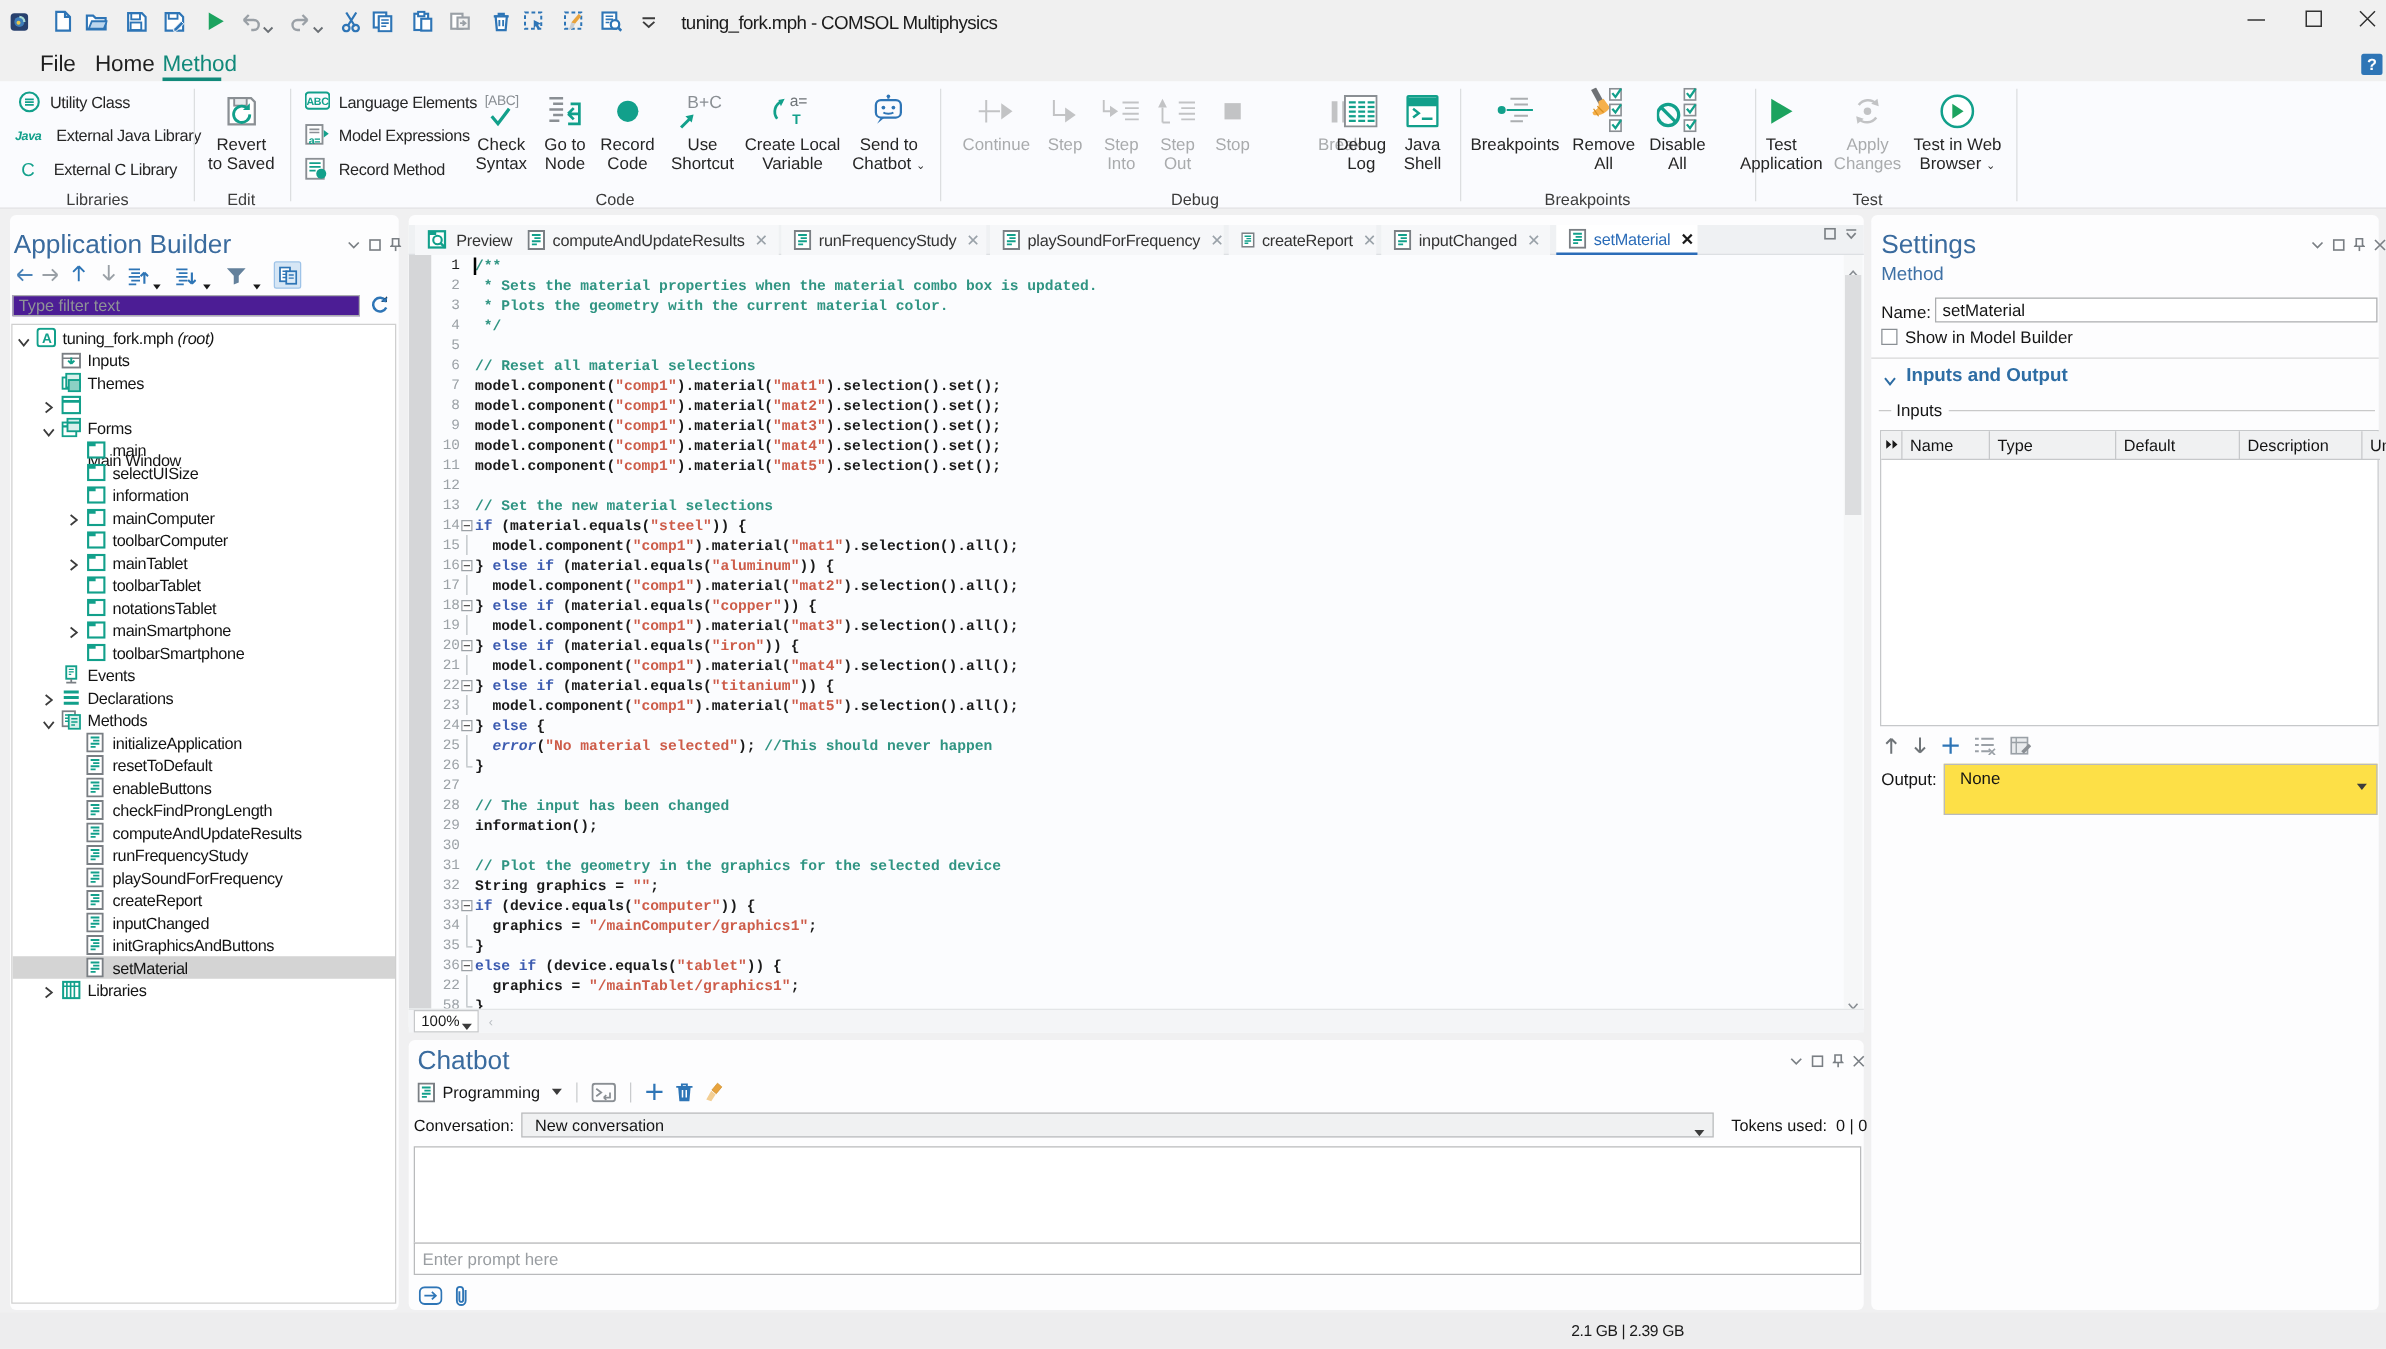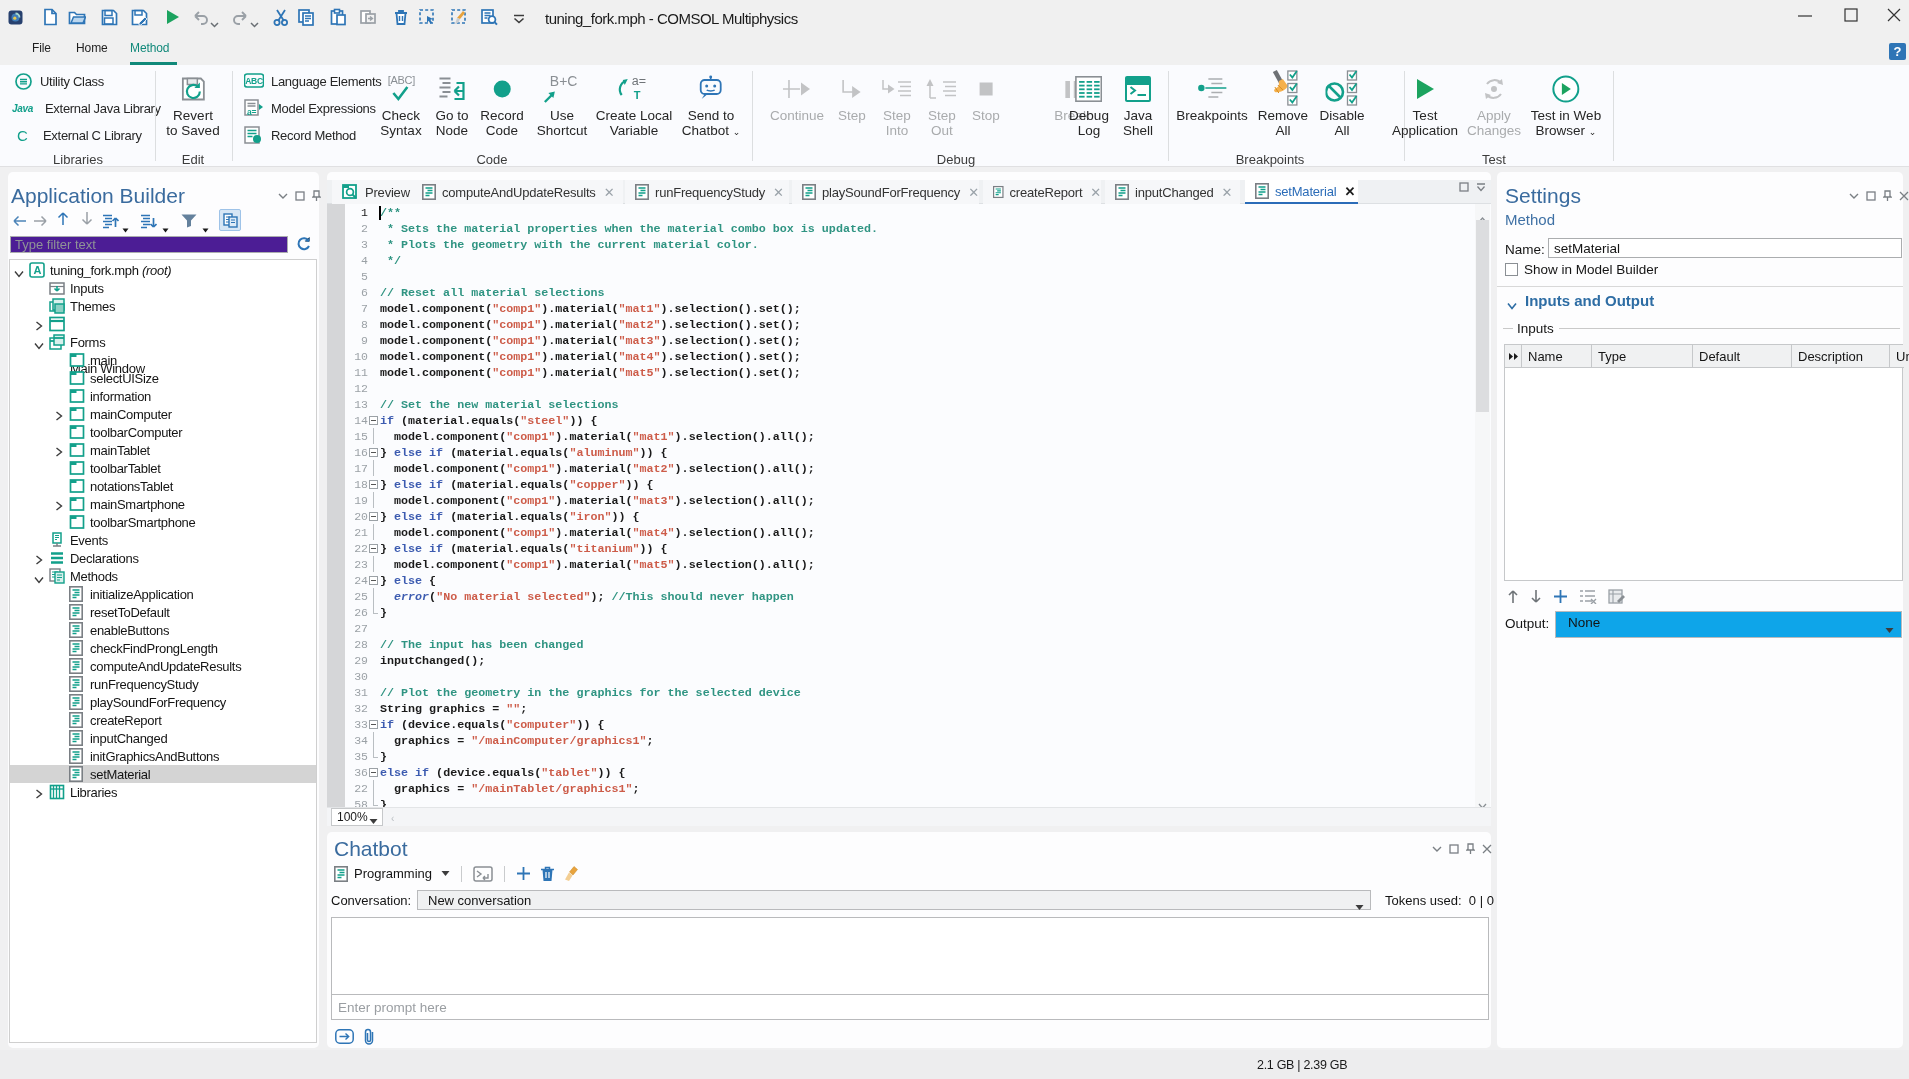--- a/index.html
+++ b/index.html
@@ -1,21 +1,21 @@
 <!DOCTYPE html>
 <html><head><meta charset="utf-8">
 <style>
 *{margin:0;padding:0;box-sizing:border-box;}
 html,body{width:1909px;height:1079px;overflow:hidden;font-family:"Liberation Sans",sans-serif;background:#F0F0F1;}
 .abs{position:absolute;}
 #titlebar{position:absolute;left:0;top:0;width:1909px;height:33px;background:#F0F0F0;}
 #menurow{position:absolute;left:0;top:33px;width:1909px;height:32px;background:#F0F0F0;}
 #ribbon{position:absolute;left:0;top:65px;width:1909px;height:102px;background:#FAFBFE;border-bottom:1px solid #E0E0E2;}
 .panel{position:absolute;background:#FDFDFE;border-radius:5px;}
-.menuitem{position:absolute;top:8px;font-size:12px;letter-spacing:-0.1px;color:#1f1f1f;}
+.menuitem{position:absolute;top:8px;font-size:18px;letter-spacing:-0.1px;color:#1f1f1f;}
 .rglabel{position:absolute;top:87px;font-size:13px;color:#3c3c3c;text-align:center;transform:translateX(-50%);}
 .rsep{position:absolute;top:6px;height:90px;width:1px;background:#DCDEE0;}
 .rbig{position:absolute;top:0;text-align:center;transform:translateX(-50%);}
 .rbig .ric{height:36px;display:flex;align-items:center;justify-content:center;margin-top:6px;}
 .rbig .rlb{font-size:13.5px;line-height:14.5px;color:#262626;margin-top:2px;white-space:nowrap;}
 .rbig.dis .rlb{color:#A9ABAD;}
 .rsmall{position:absolute;height:22px;display:flex;align-items:center;font-size:13px;letter-spacing:-0.3px;color:#262626;white-space:nowrap;}
 .rsmall svg{margin-right:7px;}
 .ptitle{font-size:21px;color:#3A6B9E;}
 .pcorner{position:absolute;display:flex;gap:7px;align-items:center;}
@@ -866,21 +866,21 @@
       <div style="position:absolute;left:46px;top:384px;width:1px;height:16px;background:#B9BEC2;"></div>
       <div class="cl" style="left:53px;top:386px;">  <span class="k" style="font-style:italic;">error</span>(<span class="s">"No material selected"</span>); <span class="c">//This should never happen</span></div>
       <div class="ln" style="left:15px;top:402px;color:#9BA1A6;">26</div>
       <div style="position:absolute;left:46px;top:400px;width:1px;height:9px;background:#B9BEC2;"></div>
       <div style="position:absolute;left:46px;top:409px;width:5px;height:1px;background:#B9BEC2;"></div>
       <div class="cl" style="left:53px;top:402px;">}</div>
       <div class="ln" style="left:15px;top:418px;color:#9BA1A6;">27</div>
       <div class="ln" style="left:15px;top:434px;color:#9BA1A6;">28</div>
       <div class="cl" style="left:53px;top:434px;"><span class="c">// The input has been changed</span></div>
       <div class="ln" style="left:15px;top:450px;color:#9BA1A6;">29</div>
-      <div class="cl" style="left:53px;top:450px;">inputChanged();</div>
+      <div class="cl" style="left:53px;top:450px;">information();</div>
       <div class="ln" style="left:15px;top:466px;color:#9BA1A6;">30</div>
       <div class="ln" style="left:15px;top:482px;color:#9BA1A6;">31</div>
       <div class="cl" style="left:53px;top:482px;"><span class="c">// Plot the geometry in the graphics for the selected device</span></div>
       <div class="ln" style="left:15px;top:498px;color:#9BA1A6;">32</div>
       <div class="cl" style="left:53px;top:498px;">String graphics = <span class="s">""</span>;</div>
       <div class="ln" style="left:15px;top:514px;color:#9BA1A6;">33</div>
       <div style="position:absolute;left:42px;top:516px;width:9px;height:9px;border:1px solid #9BA1A6;background:#fff;"></div>
       <div style="position:absolute;left:44px;top:520px;width:5px;height:1px;background:#555;"></div>
       <div class="cl" style="left:53px;top:514px;"><span class="k">if</span> (device.equals(<span class="s">"computer"</span>)) {</div>
       <div class="ln" style="left:15px;top:530px;color:#9BA1A6;">34</div>
@@ -1047,21 +1047,21 @@
         <path d="M1 2h3M6 2h10M1 7h3M6 7h10M1 12h3M6 12h7" stroke="#9aa0a6" stroke-width="1.6"></path>
         <path d="M12 10l5 5M17 10l-5 5" stroke="#9aa0a6" stroke-width="1.4"></path>
       </svg>
       <svg width="17" height="15" viewBox="0 0 17 15" style="">
         <rect x="1" y="1" width="13" height="13" fill="#E9EBED" stroke="#9aa0a6" stroke-width="1.3"></rect>
         <path d="M1 5h13M5 1v13" stroke="#9aa0a6" stroke-width="1.1"></path>
         <path d="M9 12l6-6 2 2-6 6z" fill="#8a8f94"></path>
       </svg>
     </div>
     <div style="position:absolute;left:8px;top:444px;font-size:13.5px;color:#141414;">Output:</div>
-    <div style="position:absolute;left:58px;top:439px;width:347px;height:27px;background:#0ea5e9;border:1px solid #B9BABC;">
+    <div style="position:absolute;left:58px;top:439px;width:347px;height:41px;background:#fde047;border:1px solid #B9BABC;">
       <div style="position:absolute;left:12px;top:3px;font-size:13.5px;color:#141414;">None</div>
       <span style="position:absolute;right:7px;top:8px;"><svg width="9" height="7" viewBox="0 0 9 7" style="">
           <path d="M0.5 1l4 5 4-5z" fill="#3c3c3c"></path>
         </svg></span>
     </div>
   </div>
 <div style="position:absolute;left:0;top:1050px;width:1909px;height:29px;background:#EDEDEE;">
     <div style="position:absolute;left:1257px;top:8px;font-size:12.5px;letter-spacing:-0.3px;color:#1a1a1a;">2.1 GB | 2.39 GB</div>
   </div>
 </body></html>

